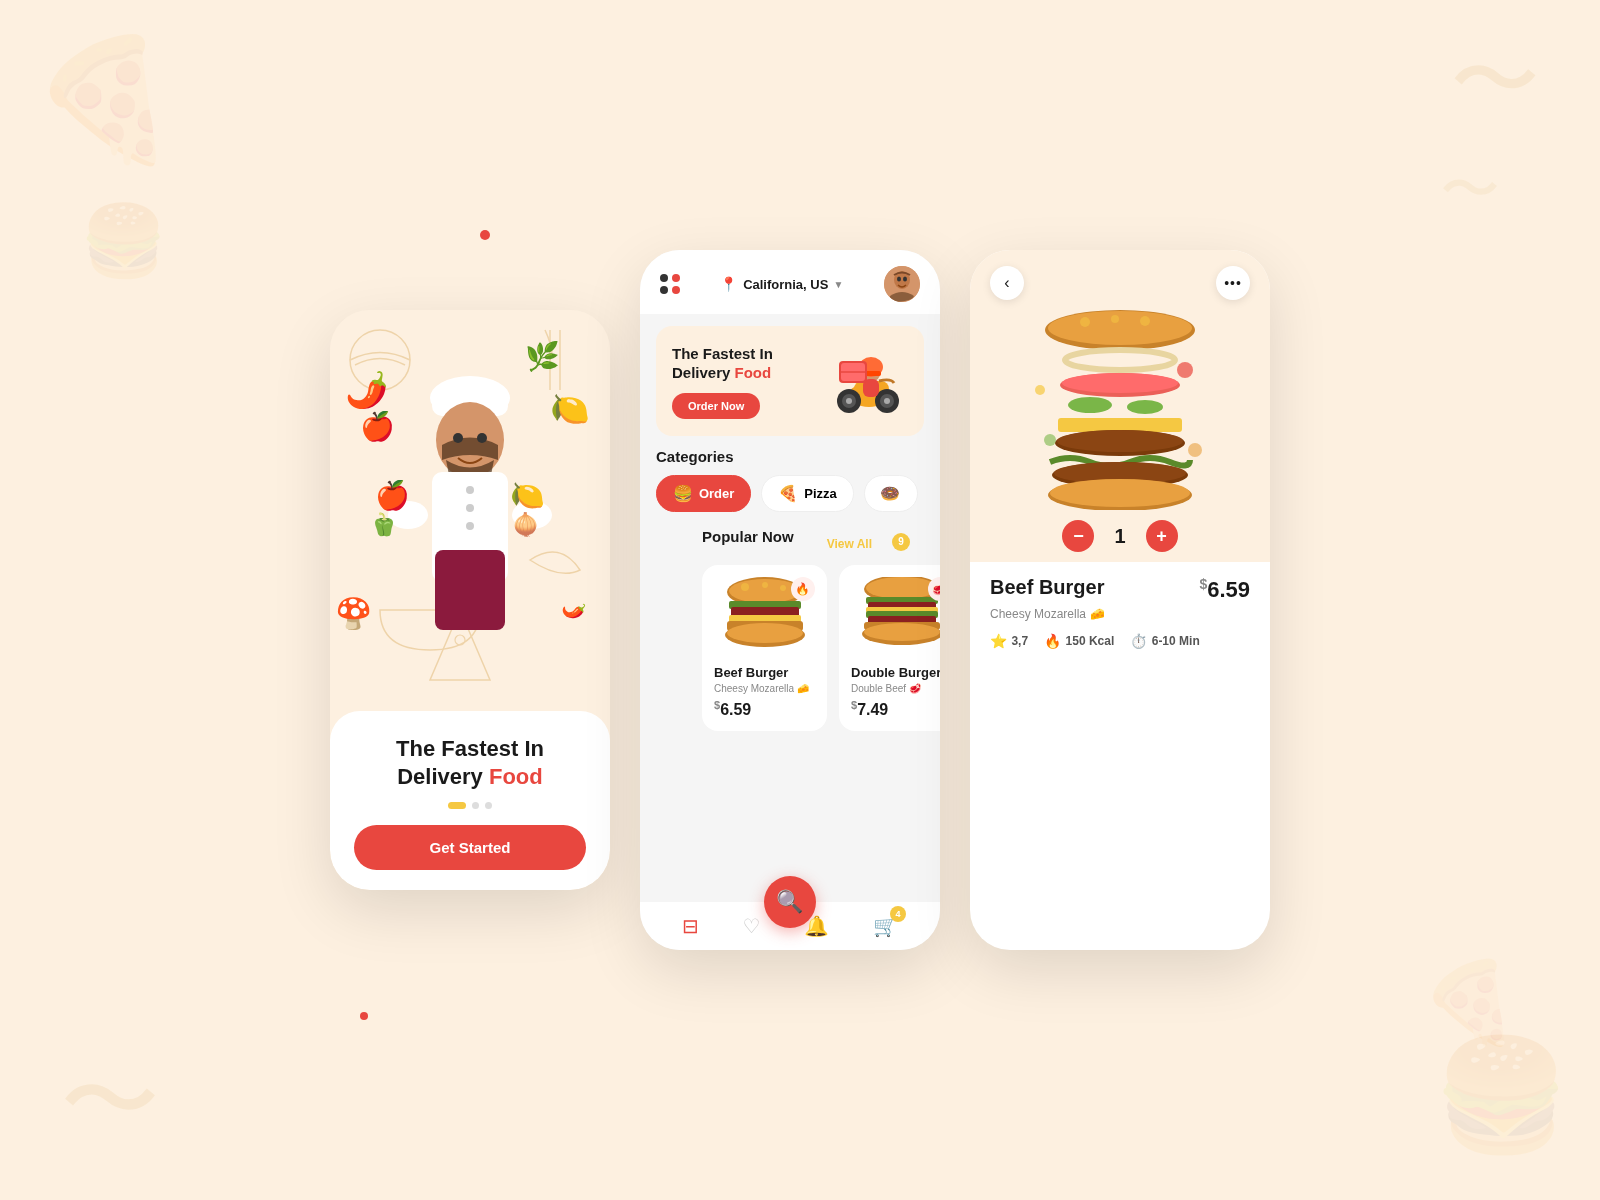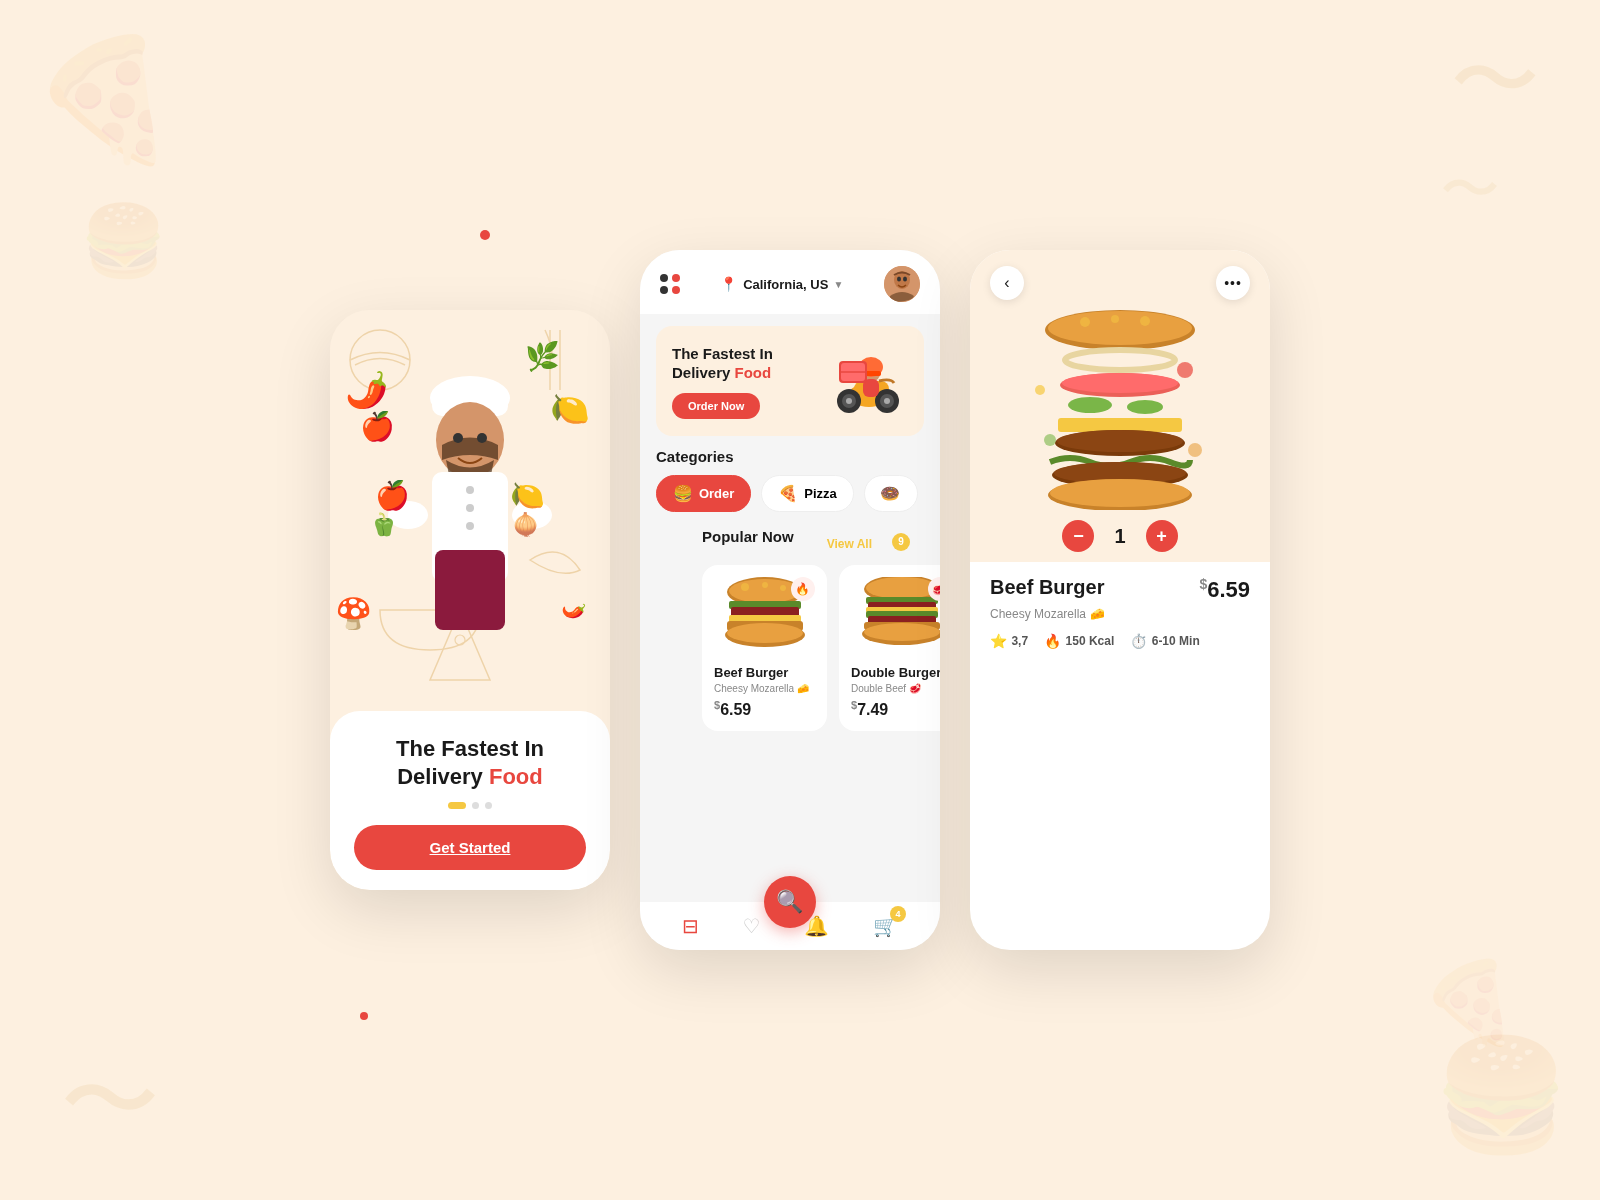--- a/index.html
+++ b/index.html
@@ -164,21 +164,20 @@
     .get-started-btn {
       background: #e8473f;
       color: white;
       border: none;
       border-radius: 30px;
       padding: 14px 40px;
       font-size: 15px;
       font-weight: 600;
       cursor: pointer;
       width: 100%;
-      text-decoration: underline;
     }
 
     
     .phone-2 {
       width: 300px;
       height: 700px;
       background: #f5f5f5;
       display: flex;
       flex-direction: column;
     }

